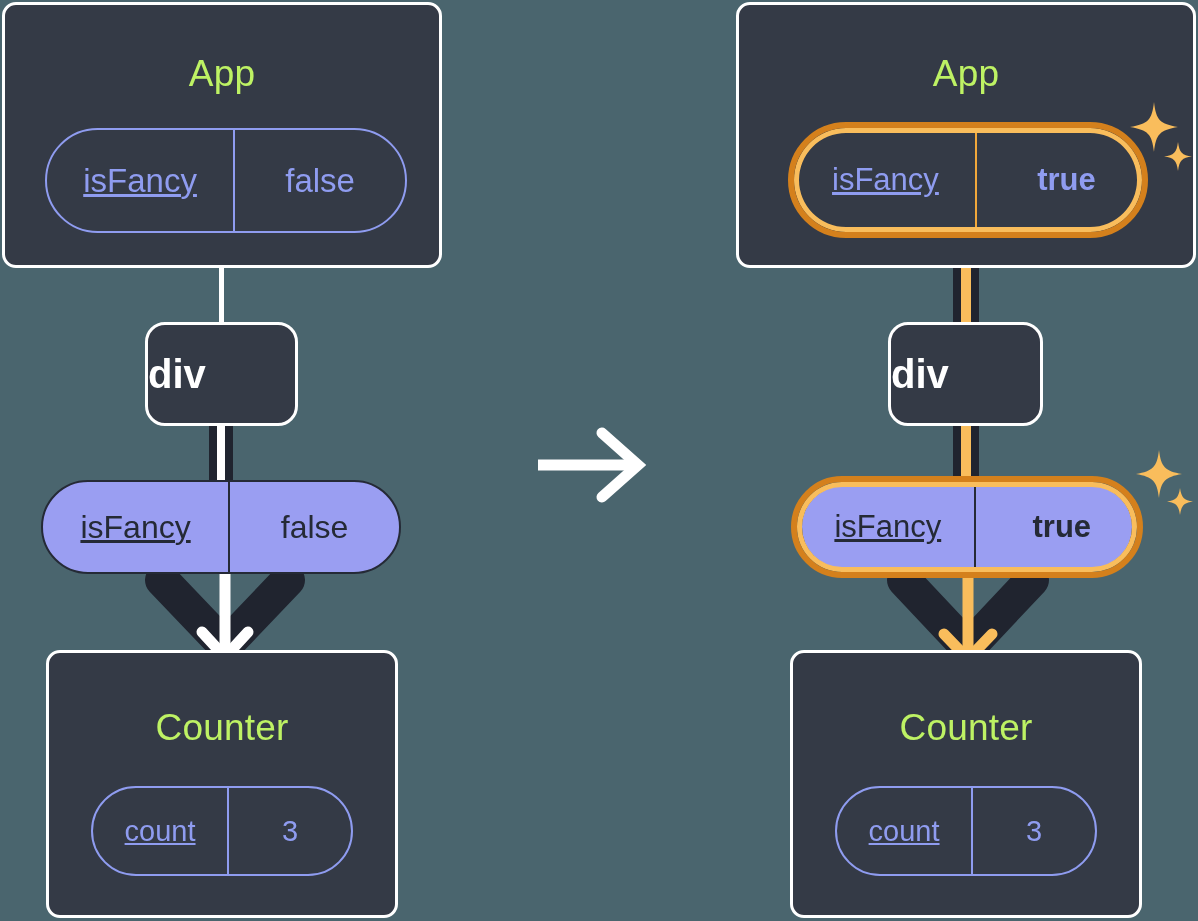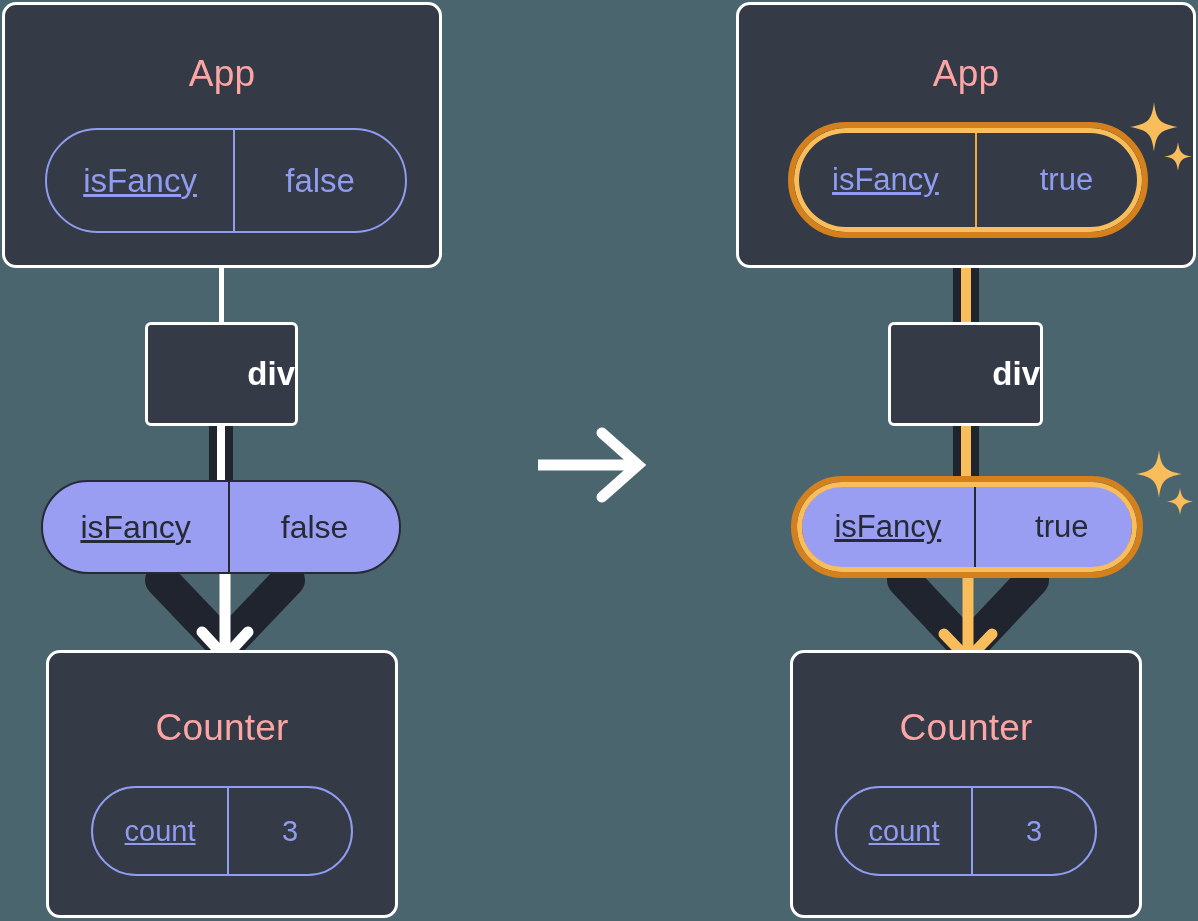--- a/index.html
+++ b/index.html
@@ -27,38 +27,38 @@
     position: absolute;
     background: #343a46;
     border: 3px solid #ffffff;
     border-radius: 14px;
     box-sizing: border-box;
   }
   .card-title {
     position: absolute;
     left: 0; right: 0;
     text-align: center;
-    color: #fca5a5;
+    color: #bef264;
     font-size: 37px;
     letter-spacing: .2px;
     user-select: none;
   }
 
   
   .divbox {
     position: absolute;
     background: #343a46;
     border: 3px solid #ffffff;
-    border-radius: 6px;
+    border-radius: 20px;
     box-sizing: border-box;
     display: flex;
     align-items: center;
-    justify-content: flex-end;
+    justify-content: flex-start;
     color: #ffffff;
-    font-size: 33px;
+    font-size: 40px;
     font-weight: bold;
   }
   .divbox span { position: relative; z-index: 3; }
 
   
   .pill {
     position: absolute;
     box-sizing: border-box;
     display: flex;
     align-items: stretch;
@@ -116,21 +116,21 @@
   .stem-core {           
     position: absolute;
   }
 
   
   .arrow { position: absolute; }
 
   
   .mid-arrow { position: absolute; }
 
-  .bold { font-weight: normal; padding-left: 16px; }
+  .bold { font-weight: bold; padding-left: 16px; }
 </style>
 </head>
 <body>
 
 <div id="stage">
 
   <div class="panel">
 
     <div class="line-white" style="left:219px; top:265px; width:5px; height:60px;"></div>
 

